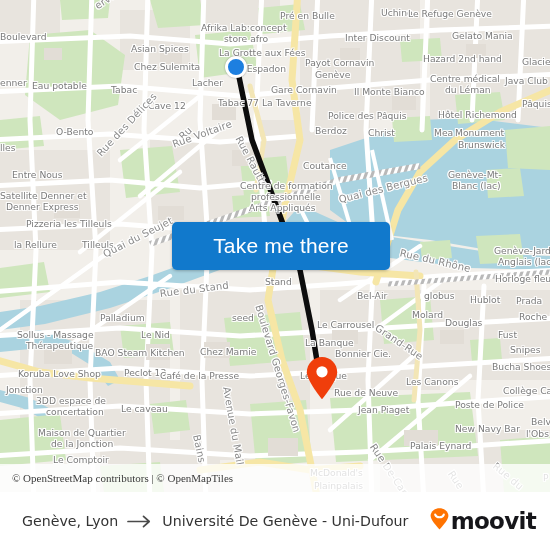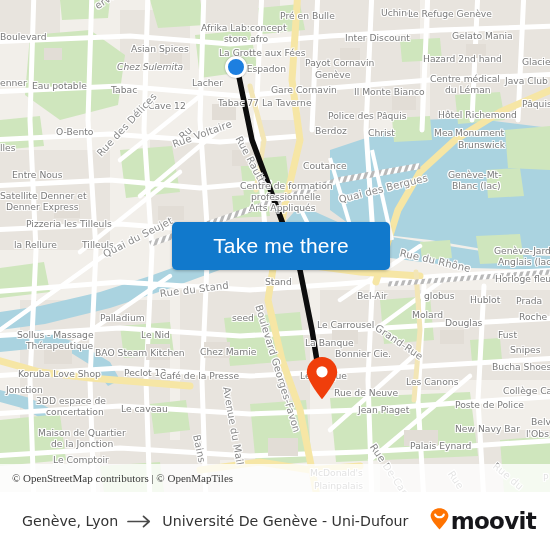--- a/index.html
+++ b/index.html
@@ -329,21 +329,21 @@
     </svg>
 
     <svg id="route-svg" viewBox="0 0 550 492" xmlns="http://www.w3.org/2000/svg">
       <path d="M 238 72 L 252 140 L 276 205 L 300 270 L 312 330 L 322 392" stroke="#0d0d0d" stroke-width="5.5" fill="none" stroke-linecap="round" stroke-linejoin="round"></path>
     </svg>
 
     <div id="map-labels">
         <div class="maplabel poi" style="left: 0px; top: 32px;">Boulevard</div>
         <div class="maplabel street" style="left: 96px; top: 2px; transform: rotate(-33deg);">ervette</div>
         <div class="maplabel poi" style="left: 131px; top: 44px;">Asian Spices</div>
-        <div class="maplabel poi" style="left: 117px; top: 62px; font-style: italic;">Chez Sulemita</div>
+        <div class="maplabel poi" style="left: 134px; top: 62px;">Chez Sulemita</div>
         <div class="maplabel poi" style="left: 201px; top: 23px;">Afrika Lab:concept</div>
         <div class="maplabel poi" style="left: 224px; top: 34px;">store afro</div>
         <div class="maplabel poi" style="left: 280px; top: 11px;">Pré en Bulle</div>
         <div class="maplabel poi" style="left: 219px; top: 48px;">La Grotte aux Fées</div>
         <div class="maplabel poi" style="left: 239px; top: 64px;">L'Espadon</div>
         <div class="maplabel poi" style="left: 192px; top: 78px;">Lacher</div>
         <div class="maplabel poi" style="left: 218px; top: 98px;">Tabac 77</div>
         <div class="maplabel poi" style="left: 262px; top: 98px;">La Taverne</div>
         <div class="maplabel poi" style="left: 271px; top: 85px;">Gare Cornavin</div>
         <div class="maplabel poi" style="left: 305px; top: 58px;">Payot Cornavin</div>

